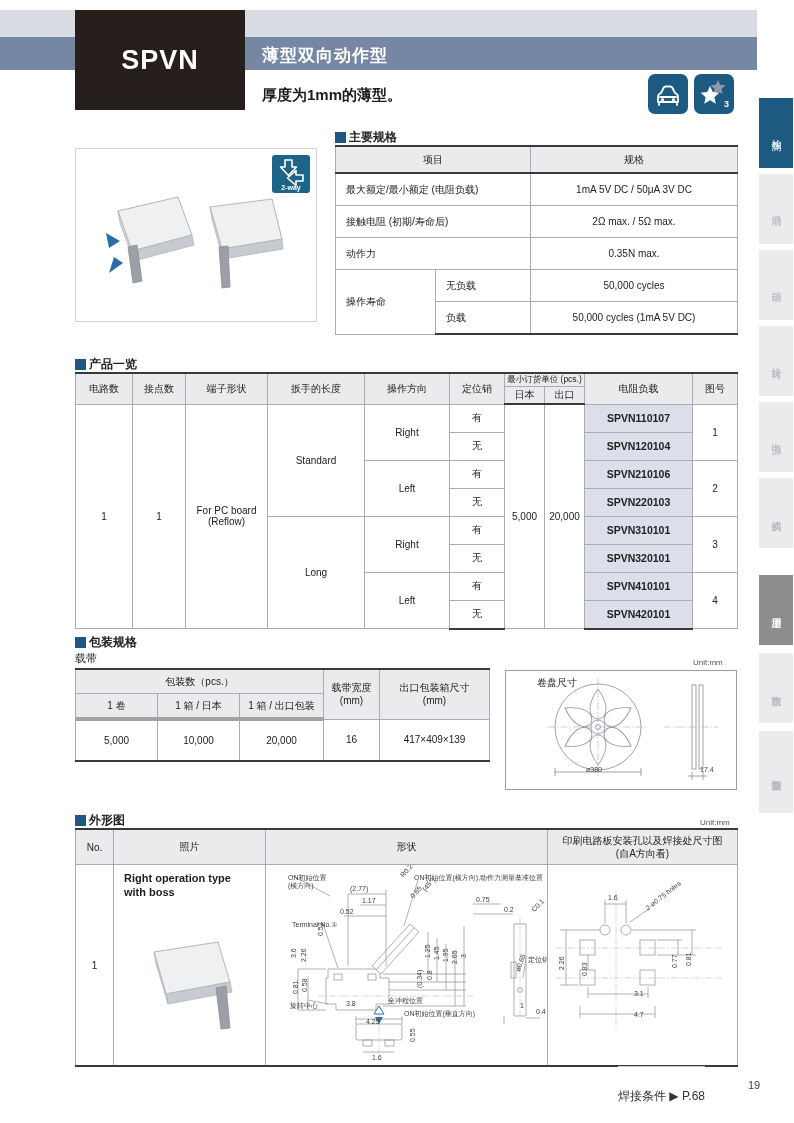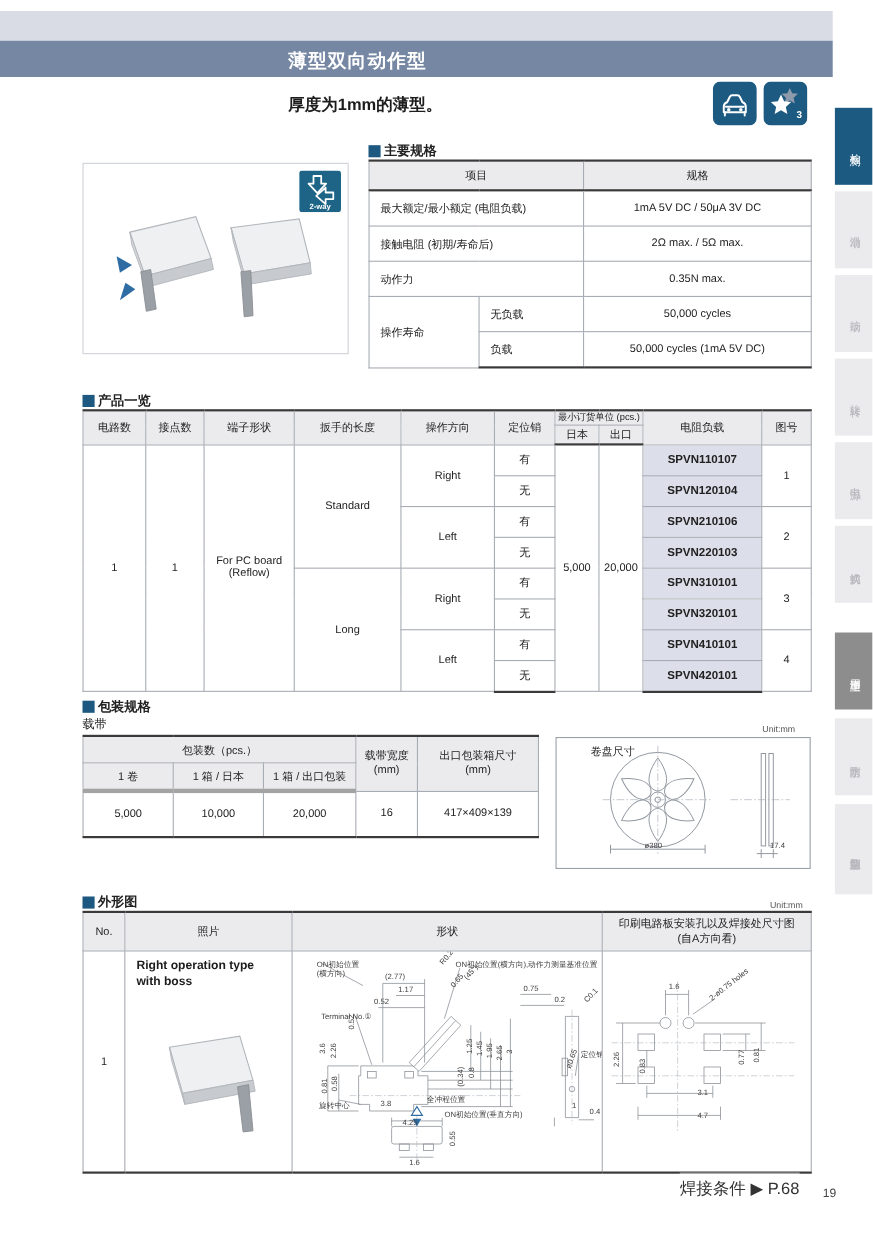--- a/index.html
+++ b/index.html
@@ -77,30 +77,31 @@
   .side-tab{position:absolute;left:2px;width:34px;height:70px;background:#ebebee;color:#b7b7bd;
     display:flex;align-items:center;justify-content:center;}
   .side-tab span{writing-mode:vertical-rl;text-orientation:upright;font-size:10px;letter-spacing:2px;}
   .side-tab.blue{background:#1d5a82;color:#fff;}
   .side-tab.gray{background:#8d8d8d;color:#fff;}
   .side-tab.small span{letter-spacing:0;}
 
   
   .footer-logo{position:absolute;left:75px;top:1080px;width:662px;text-align:center;
     font-size:21px;font-weight:bold;color:#2d6fa8;letter-spacing:2px;}
-  .footer-link{position:absolute;left:618px;top:1066px;font-size:15px;color:#333;border-top:1px solid #c6c6c6;padding-top:4px;}
+  .footer-link{position:absolute;left:618px;top:1066px;font-size:12px;color:#333;border-top:1px solid #c6c6c6;padding-top:21px;}
   .page-num{position:absolute;left:748px;top:1079px;font-size:11px;color:#444;}
 </style>
 </head>
 <body>
 
 <div class="page">
 
   <div class="top-band"></div>
   <div class="title-bar"></div>
+  <div class="series-box">SPVN</div>
   <div class="title-text">薄型双向动作型</div>
   <div class="subtitle-text">厚度为1mm的薄型。</div>
 
   <div class="badge" style="left:648px;">
     <svg width="40" height="40" viewBox="0 0 40 40">
       <rect width="40" height="40" rx="7" fill="#1d5a82"></rect>
       <g stroke="#fff" stroke-width="1.8" fill="none" stroke-linecap="round" stroke-linejoin="round">
         <path d="M10 28 v-5 q0-3 3-4 l2.5-5 q0.6-1.5 2.2-1.5 h4.6 q1.6 0 2.2 1.5 l2.5 5 q3 1 3 4 v5 Z"></path>
         <path d="M12 23 h16"></path>
         <path d="M11 31 v-3 M29 31 v-3"></path>

